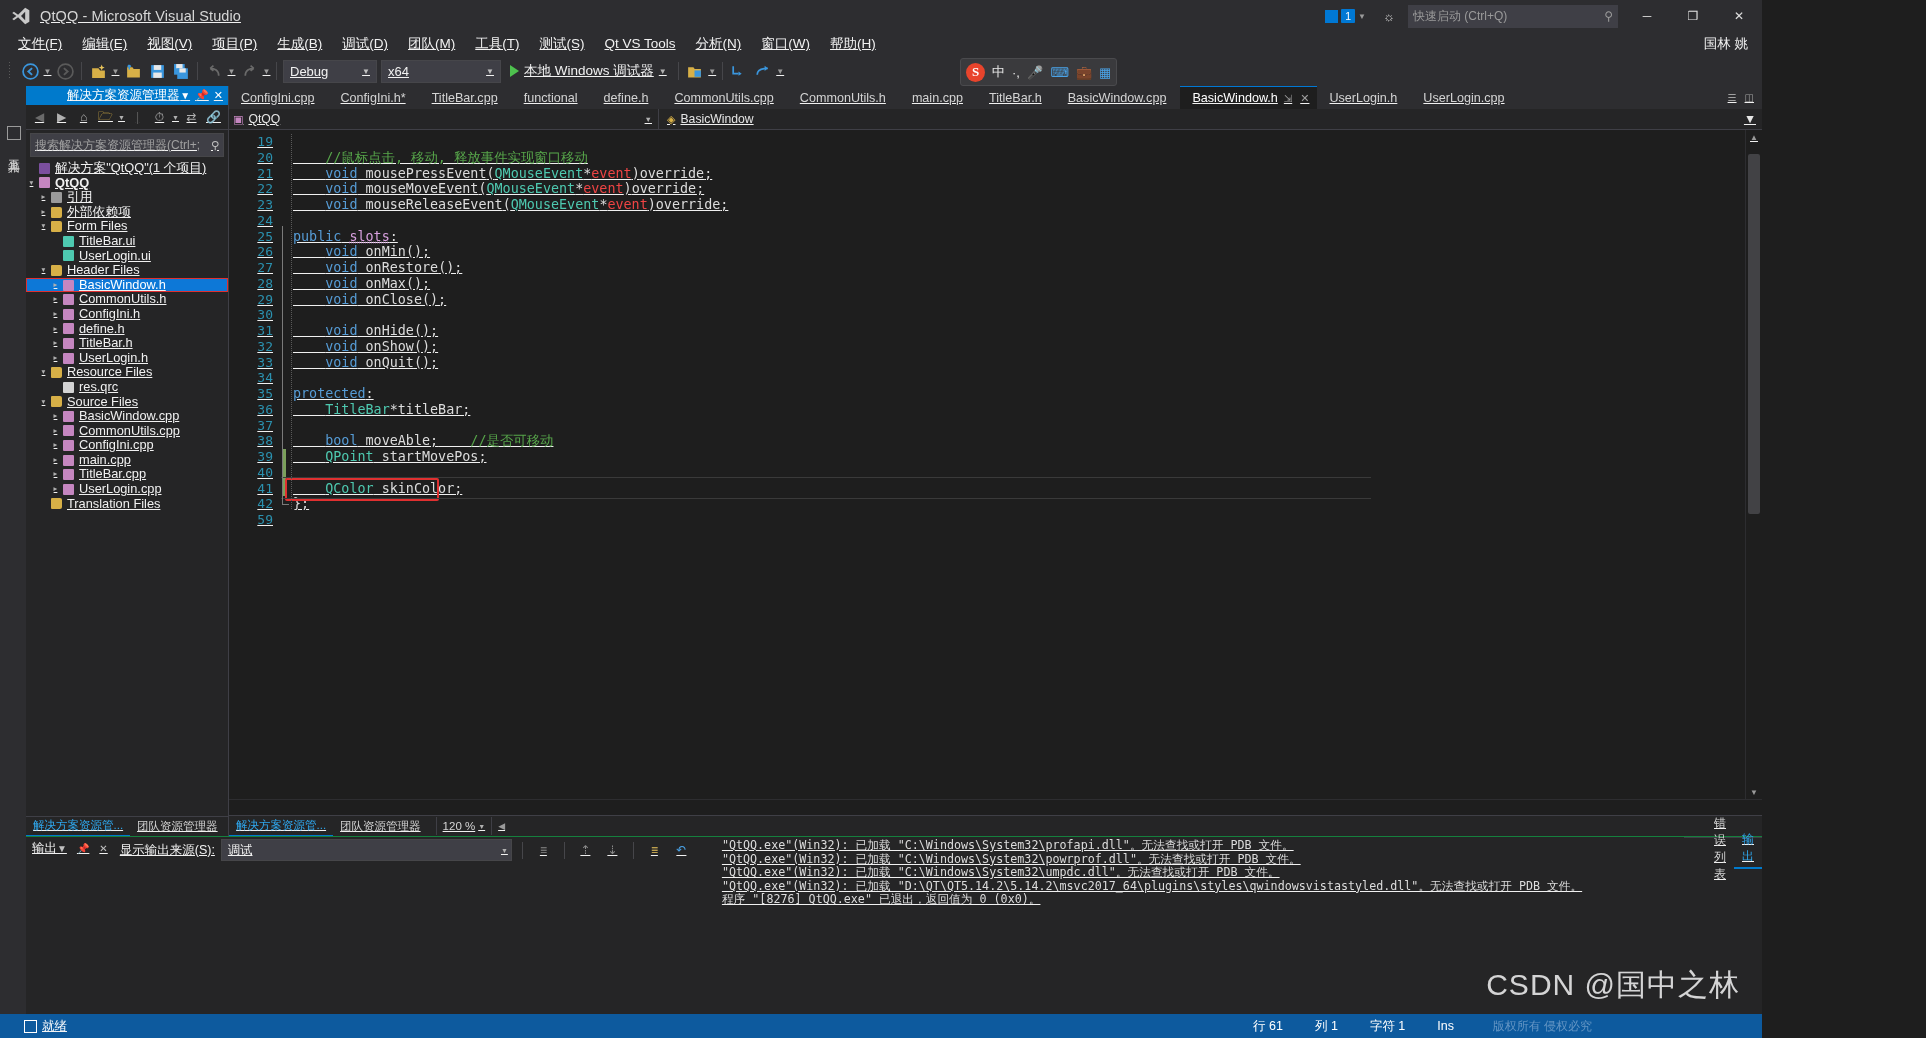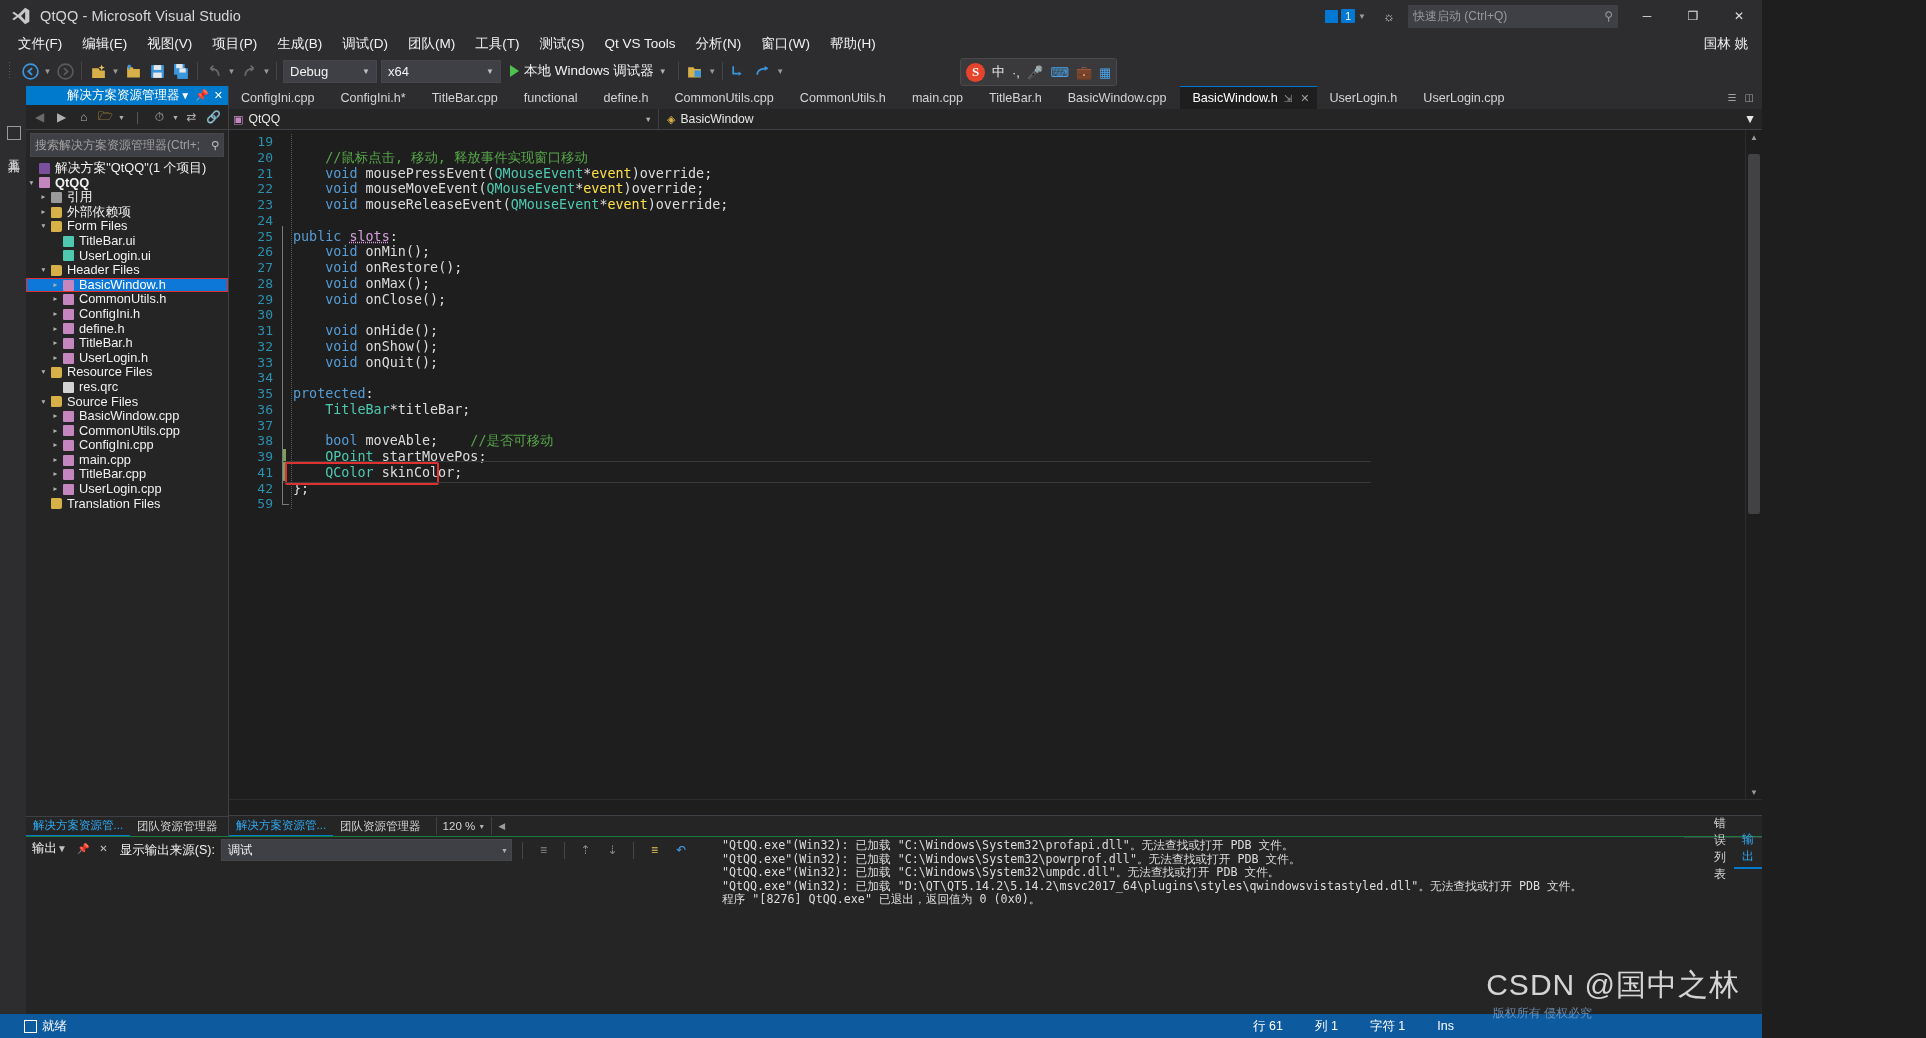--- a/index.html
+++ b/index.html
@@ -2,21 +2,21 @@
 <html><head>
 <meta charset="utf-8">
 <style>
   html,body{margin:0;padding:0;background:#1e1e1e;}
   body{
     width:1926px;height:1038px;overflow:hidden;
     font-family:"Liberation Sans","DejaVu Sans",sans-serif;
     font-size:14px;color:#f1f1f1;
     -webkit-font-smoothing:antialiased;
   }
-  .app{position:relative;width:1762px;height:1038px;background:#252526;display:flex;flex-direction:column;}
+  .app{position:relative;width:1762px;height:1038px;background:#252526;display:flex;flex-direction:column;text-decoration:underline;}
 
   
   .titlebar{height:32px;background:#2d2d30;display:flex;align-items:center;flex:0 0 32px;position:relative;}
   .vs-logo{width:22px;height:22px;margin:0 8px 0 10px;display:flex;align-items:center;justify-content:center;
            background:#68217a00;}
   .vs-logo svg{width:20px;height:20px;}
   .title-text{font-size:14.5px;color:#d6d6d6;letter-spacing:.1px;}
   .tb-right{position:absolute;right:0;top:0;height:32px;display:flex;align-items:center;}
   .notif{display:flex;align-items:center;gap:3px;margin-right:10px;}
   .notif .flag{width:13px;height:13px;background:#0078d4;}
@@ -106,21 +106,21 @@
 
   .codewrap{flex:1;display:flex;min-height:0;position:relative;background:#1e1e1e;overflow:hidden;}
   .code{flex:1;position:relative;font-family:"DejaVu Sans Mono","Liberation Mono",monospace;font-size:13.4px;
         line-height:15.75px;padding-top:4px;overflow:hidden;}
   .ln{display:flex;height:15.75px;align-items:center;white-space:pre;}
   .ln .num{width:44px;flex:0 0 44px;text-align:right;color:#2b91af;padding-right:9px;font-size:13px;}
   .ln .chg{width:4px;flex:0 0 4px;height:15.75px;margin-right:5px;}
   .ln .chg.green{background:#7ba05b;}
   .ln .txt{padding-left:2px;}
   .kw{color:#569cd6;} .kw2{color:#d8a0df;} .typ{color:#4ec9b0;} .cmt{color:#57a64a;}
-  .idn{color:#dcdcdc;} .pun{color:#dcdcdc;} .par{color:#fde047;margin-top:8px;}
+  .idn{color:#dcdcdc;} .pun{color:#dcdcdc;} .par{color:#ef4444;margin-top:8px;}
   .sq{text-decoration:underline;text-decoration-style:dotted;text-decoration-color:#d8a0df;}
   .scrollv{width:16px;flex:0 0 16px;background:#1e1e1e;position:relative;border-left:1px solid #2d2d30;}
   .scrollv .up,.scrollv .dn{height:14px;display:flex;align-items:center;justify-content:center;color:#9a9a9a;font-size:8px;}
   .scrollv .thumb{position:absolute;left:2px;right:2px;background:#424245;border-radius:2px;}
   .scrollv .mark{position:absolute;left:3px;width:9px;height:3px;background:#9fd38a;}
   .scrollv .arrowmk{position:absolute;left:3px;width:0;height:0;border-left:5px solid #5aa5e0;
                     border-top:4px solid transparent;border-bottom:4px solid transparent;}
   .hscroll{height:15px;background:#1e1e1e;display:flex;align-items:center;flex:0 0 15px;border-top:1px solid #2d2d30;}
 
   .zoombar{height:20px;background:#252526;display:flex;align-items:center;flex:0 0 20px;border-top:1px solid #3f3f46;}
@@ -151,21 +151,21 @@
   .status{height:24px;flex:0 0 24px;background:#0d5a9e;display:flex;align-items:center;color:#fff;font-size:12.5px;
           padding-left:24px;gap:6px;position:relative;}
   .status .ready{padding-left:18px;position:relative;}
   .status .sq{position:absolute;left:0;top:2px;width:11px;height:11px;border:1.4px solid #fff;}
   .st-right{position:absolute;right:0;top:0;height:24px;display:flex;align-items:center;}
   .st-cell{padding:0 16px;font-size:12.5px;white-space:nowrap;}
 
   
   .wm{position:absolute;right:22px;bottom:32px;font-size:30px;color:#e8e8e8;opacity:.9;letter-spacing:1px;
       font-family:"Liberation Sans",sans-serif;pointer-events:none;}
-  .wm2{position:absolute;right:170px;bottom:16px;font-size:12px;color:#7fa8d0;opacity:.75;pointer-events:none;}
+  .wm2{position:absolute;right:170px;bottom:3px;font-size:12px;color:#7fa8d0;opacity:.75;pointer-events:none;}
 </style>
 </head>
 <body>
 
 <div class="app">
 
   <div class="titlebar">
     <div class="vs-logo">
       <svg viewBox="0 0 24 24">
           <path d="M17 2 L22 5 L22 19 L17 22 L8.5 13.5 L3.5 17 L1.5 15.5 L6.5 12 L1.5 8.5 L3.5 7 L8.5 10.5 Z M17 7 L12 12 L17 17 Z" fill="#c8c8c8"></path>
@@ -606,20 +606,21 @@
                 <div class="ln"><span class="num">30</span><span class="chg"></span><span class="txt"></span></div>
                 <div class="ln"><span class="num">31</span><span class="chg"></span><span class="txt"><span class="pun">    </span><span class="kw">void</span><span class="idn"> onHide</span><span class="pun">();</span></span></div>
                 <div class="ln"><span class="num">32</span><span class="chg"></span><span class="txt"><span class="pun">    </span><span class="kw">void</span><span class="idn"> onShow</span><span class="pun">();</span></span></div>
                 <div class="ln"><span class="num">33</span><span class="chg"></span><span class="txt"><span class="pun">    </span><span class="kw">void</span><span class="idn"> onQuit</span><span class="pun">();</span></span></div>
                 <div class="ln"><span class="num">34</span><span class="chg"></span><span class="txt"></span></div>
                 <div class="ln"><span class="num">35</span><span class="chg"></span><span class="txt"><span class="kw">protected</span><span class="pun">:</span></span></div>
                 <div class="ln"><span class="num">36</span><span class="chg"></span><span class="txt"><span class="pun">    </span><span class="typ">TitleBar</span><span class="idn">*titleBar;</span></span></div>
                 <div class="ln"><span class="num">37</span><span class="chg"></span><span class="txt"></span></div>
                 <div class="ln"><span class="num">38</span><span class="chg"></span><span class="txt"><span class="pun">    </span><span class="kw">bool</span><span class="idn"> moveAble;</span><span class="cmt">    //是否可移动</span></span></div>
                 <div class="ln"><span class="num">39</span><span class="chg green"></span><span class="txt"><span class="pun">    </span><span class="typ">QPoint</span><span class="idn"> startMovePos;</span></span></div>
+                <div class="ln"><span class="num">40</span><span class="chg green"></span><span class="txt"></span></div>
                 <div class="ln" style="background: rgb(30, 30, 30);"><span class="num">41</span><span class="chg green"></span><span class="txt" style="position: relative;"><span class="pun">    </span><span class="typ">QColor</span><span class="idn"> skinColor;</span><span style="position: absolute; left: -6px; top: -3px; width: 150px; height: 19px; border: 2px solid rgb(224, 48, 48); border-radius: 2px; pointer-events: none;"></span><span style="position: absolute; left: -10px; top: -4px; width: 1090px; height: 20px; border-top: 1px solid rgb(58, 58, 58); border-bottom: 1px solid rgb(58, 58, 58); pointer-events: none;"></span></span></div>
                 <div class="ln"><span class="num">42</span><span class="chg"></span><span class="txt"><span class="pun">};</span></span></div>
                 <div class="ln"><span class="num">59</span><span class="chg"></span><span class="txt"></span></div>
                 <div style="position: absolute; left: 62px; top: 4px; width: 1px; height: 375px; border-left: 1px dotted rgb(90, 90, 90);"></div>
                 <div style="position: absolute; left: 53px; top: 96px; width: 6px; height: 278px; border-left: 1px solid rgb(122, 122, 122); border-bottom: 1px solid rgb(122, 122, 122);"></div>
               </div>
             <div class="scrollv">
               <div class="up">▲</div>
               <div class="arrowmk" style="top:90px;"></div>
               <div class="mark" style="top:312px;"></div>

